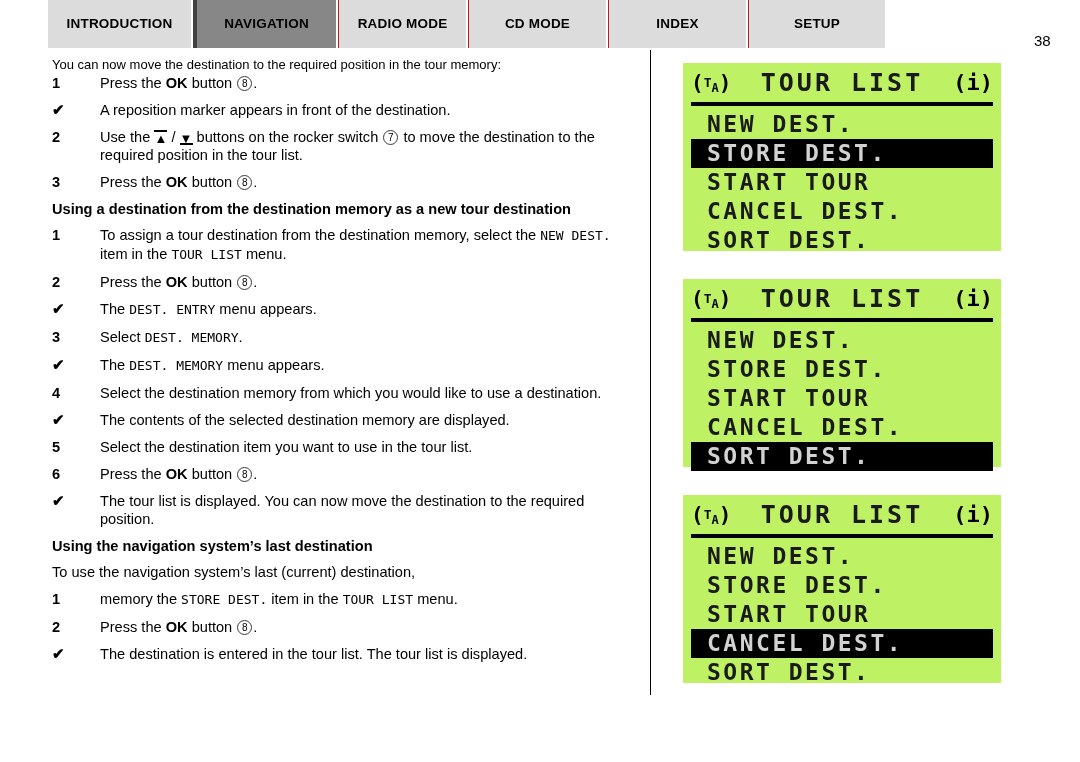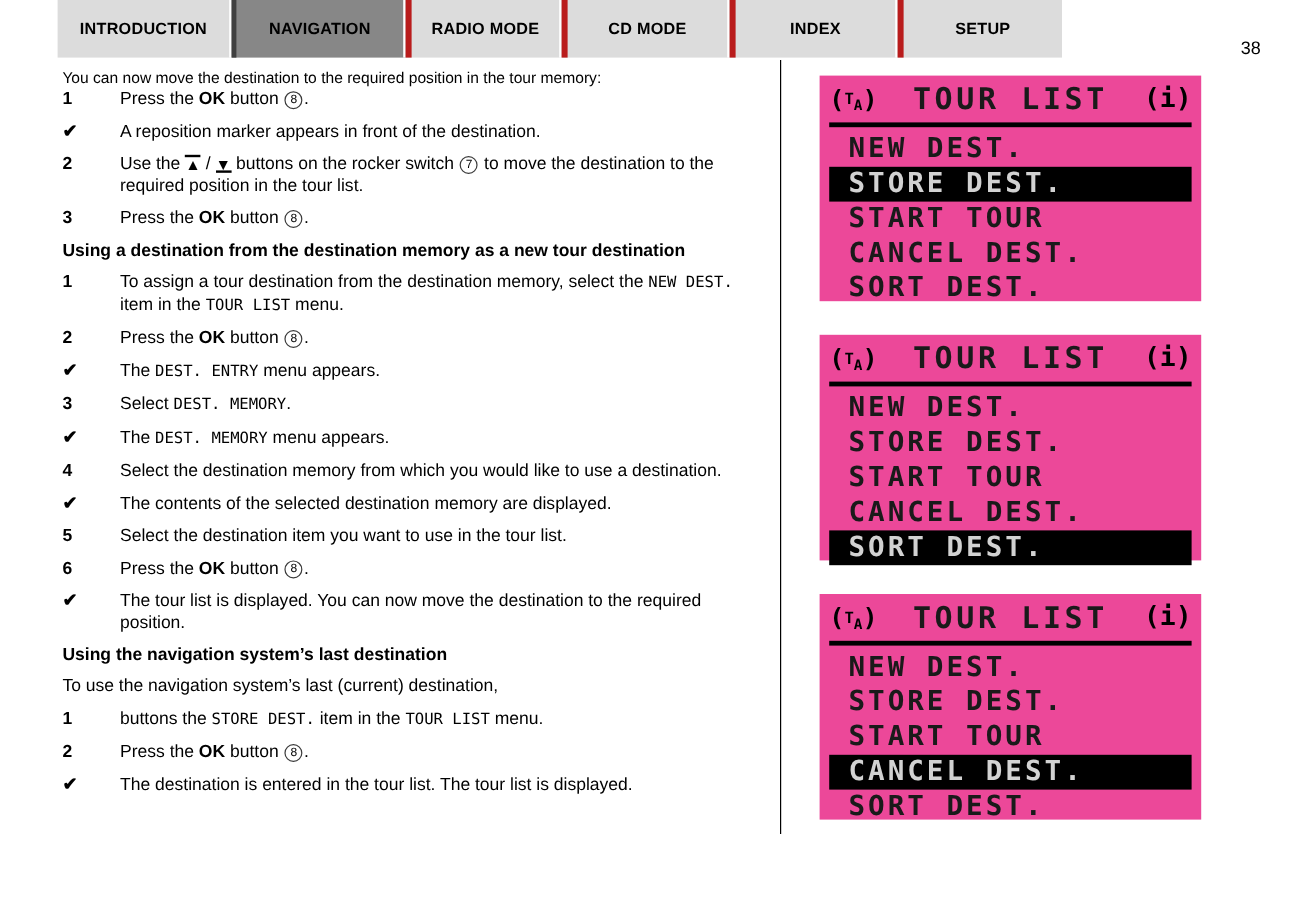--- a/index.html
+++ b/index.html
@@ -32,21 +32,21 @@
     background: #dcdcdc;
     display: flex;
     align-items: center;
     justify-content: center;
     font-size: 13.5px;
     font-weight: bold;
     letter-spacing: 0.2px;
     color: #000000;
     box-sizing: border-box;
     border-right: 2px solid #ffffff;
-    border-left: 5px solid #b91c1c;
+    border-left: 1px solid #b91c1c;
     padding-bottom: 2px;
   }
   .tab:first-child { border-left: none; }
   .tab:last-child { border-right: none; }
   .tab.active {
     background: #878787;
     border-left: 4px solid #404040;
   }
   .tab.t-intro    { width: 145px; }
   .tab.t-nav      { width: 145px; }
@@ -159,21 +159,21 @@
   }
   .rocker.up .bar { top: -1px; }
   .rocker.down .bar { bottom: 1px; }
   .rocker .ar { font-size: 13px; line-height: 15px; display: block; }
 
   
   .lcd {
     position: absolute;
     left: 683px;
     width: 318px;
-    background: #ec4899;
+    background: #bef264;
     padding: 0;
     box-sizing: border-box;
     font-family: "DejaVu Sans Mono", monospace;
   }
   .lcd-1 { top: 63px;  height: 188px; }
   .lcd-2 { top: 279px; height: 188px; }
   .lcd-3 { top: 495px; height: 188px; }
 
   .lcd-header {
     position: relative;
@@ -329,21 +329,21 @@
   <div class="step">
     <div class="marker check">✔</div>
     <div class="body">The tour list is displayed. You can now move the destination to the required position.</div>
   </div>
 
   <div class="heading">Using the navigation system’s last destination</div>
   <div class="para">To use the navigation system’s last (current) destination,</div>
 
   <div class="step">
     <div class="marker">1</div>
-    <div class="body"><span>buttons the </span><span class="mono">STORE DEST.</span><span> item in the </span><span class="mono">TOUR LIST</span><span> menu.</span></div>
+    <div class="body"><span>memory the </span><span class="mono">STORE DEST.</span><span> item in the </span><span class="mono">TOUR LIST</span><span> menu.</span></div>
   </div>
 
   <div class="step">
     <div class="marker">2</div>
     <div class="body"><span>Press the </span><span class="bold">OK</span><span> button </span><span class="badge">8</span><span>.</span></div>
   </div>
 
   <div class="step">
     <div class="marker check">✔</div>
     <div class="body">The destination is entered in the tour list. The tour list is displayed.</div>

